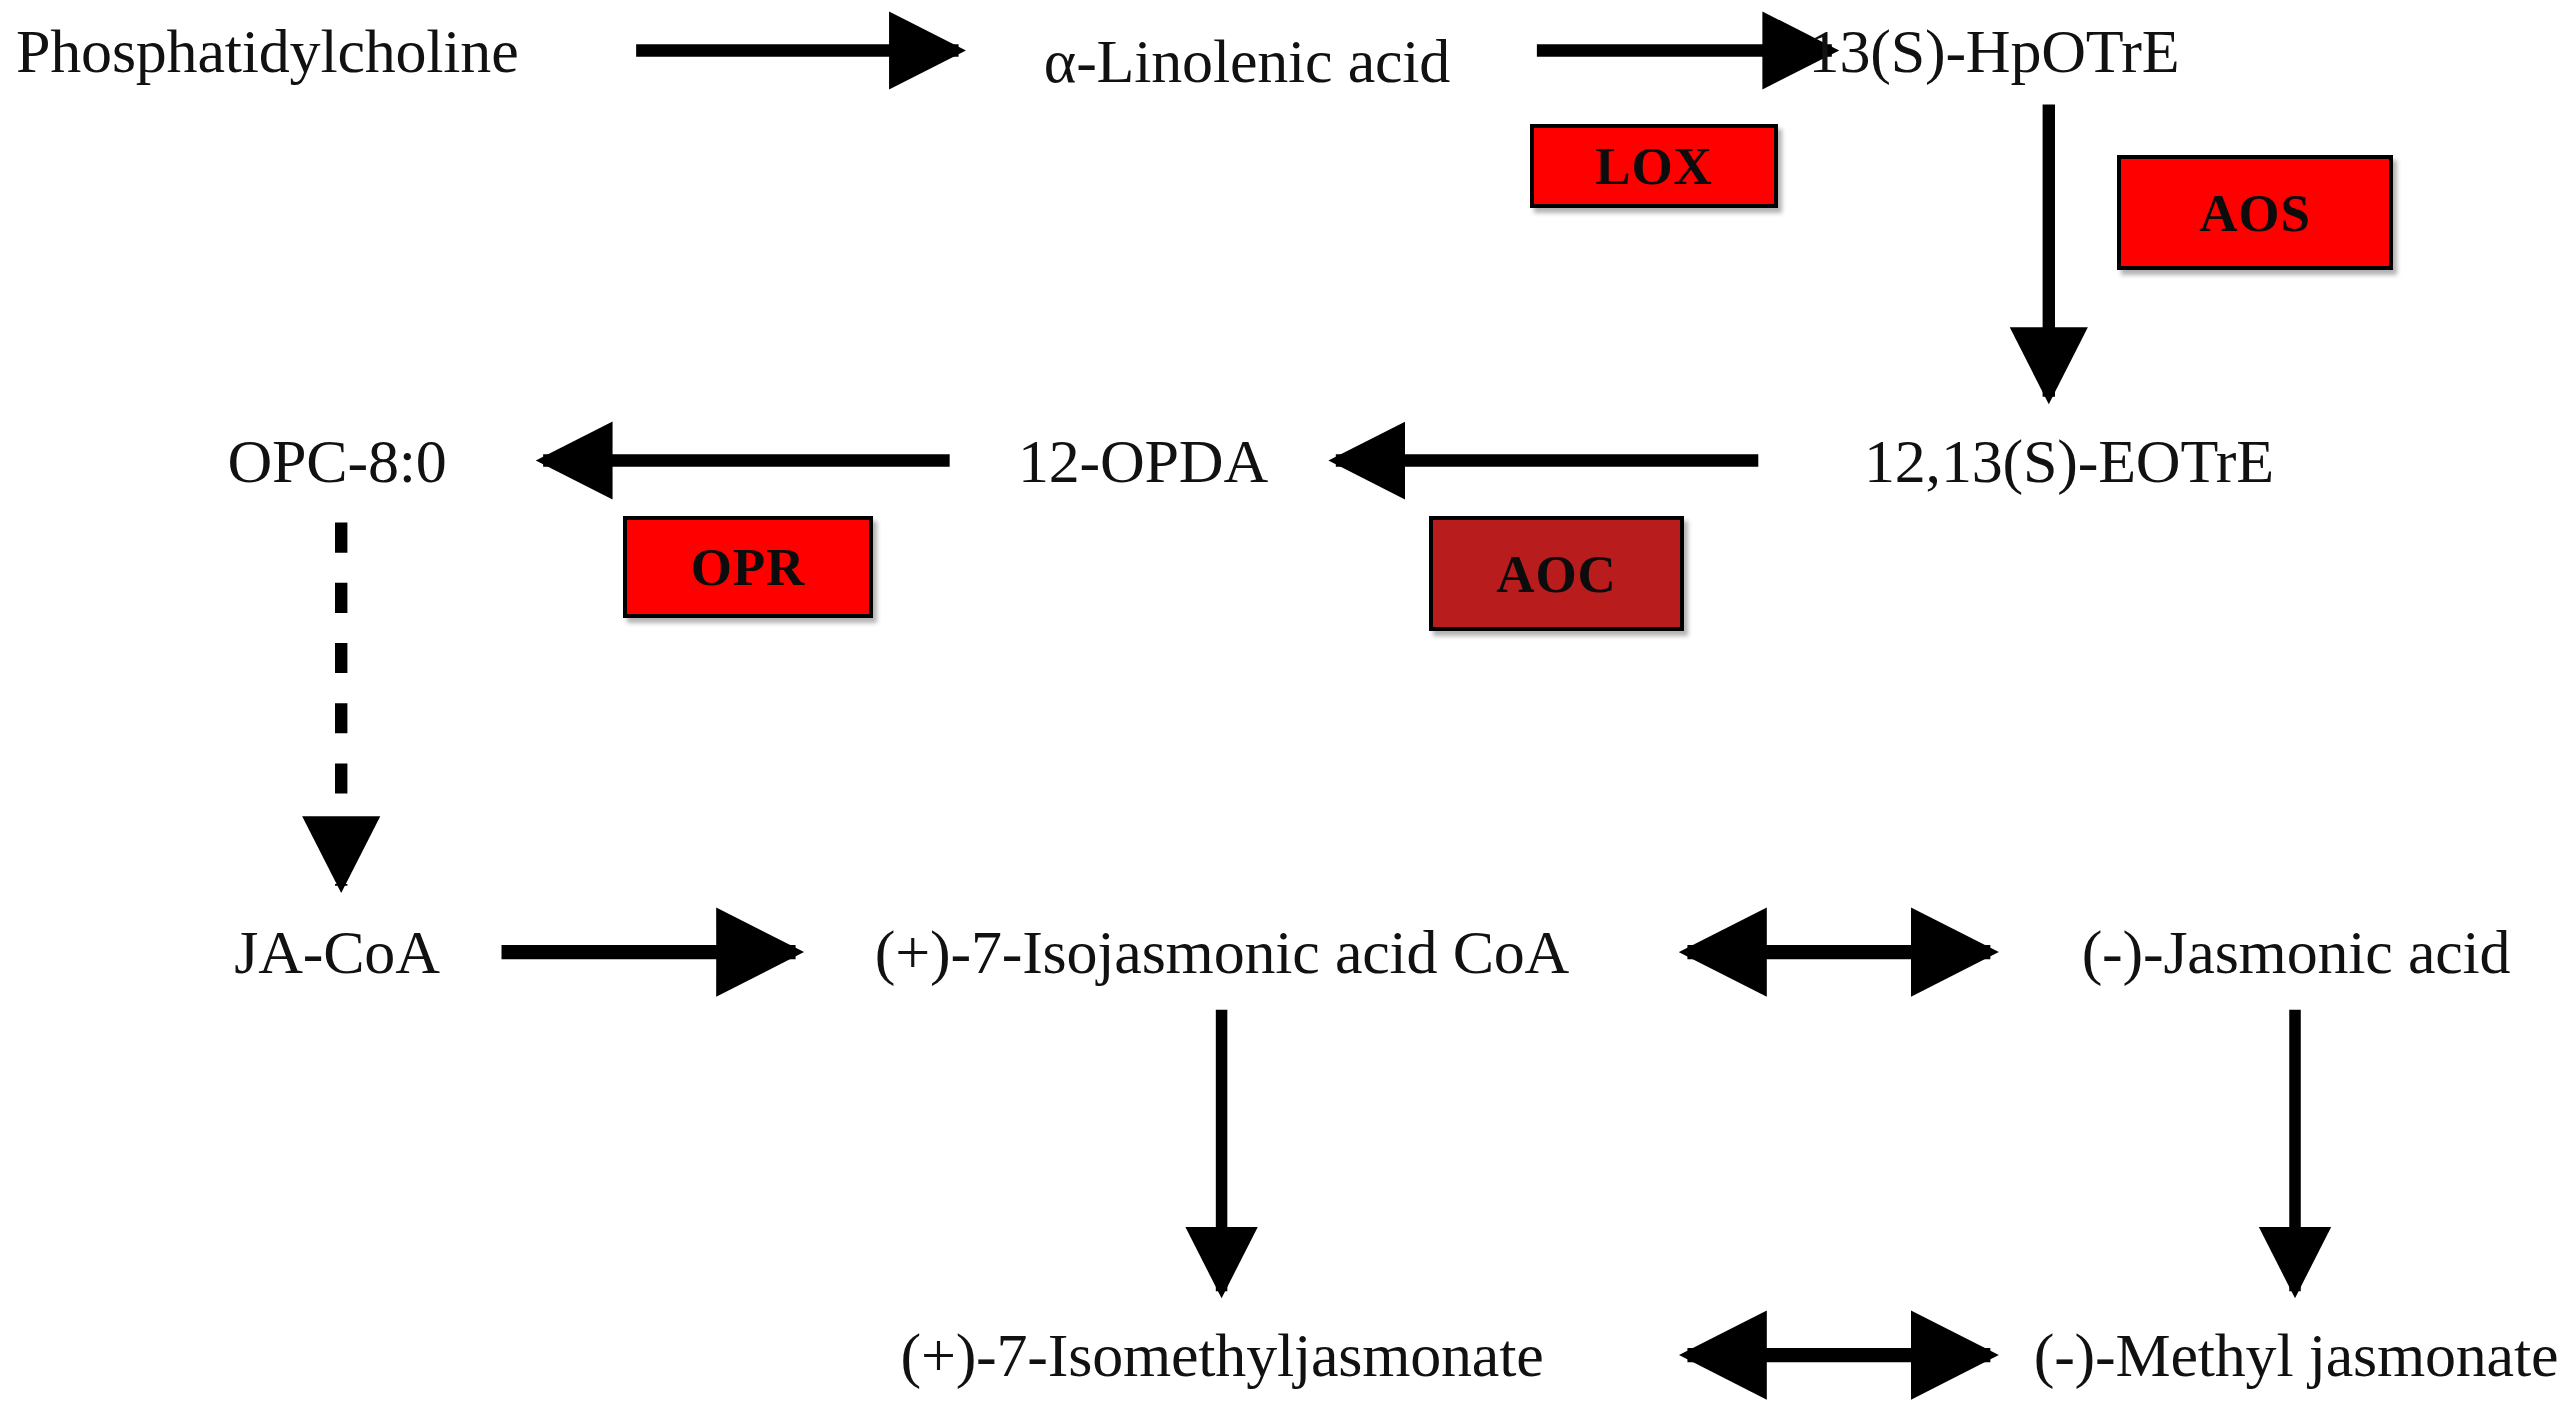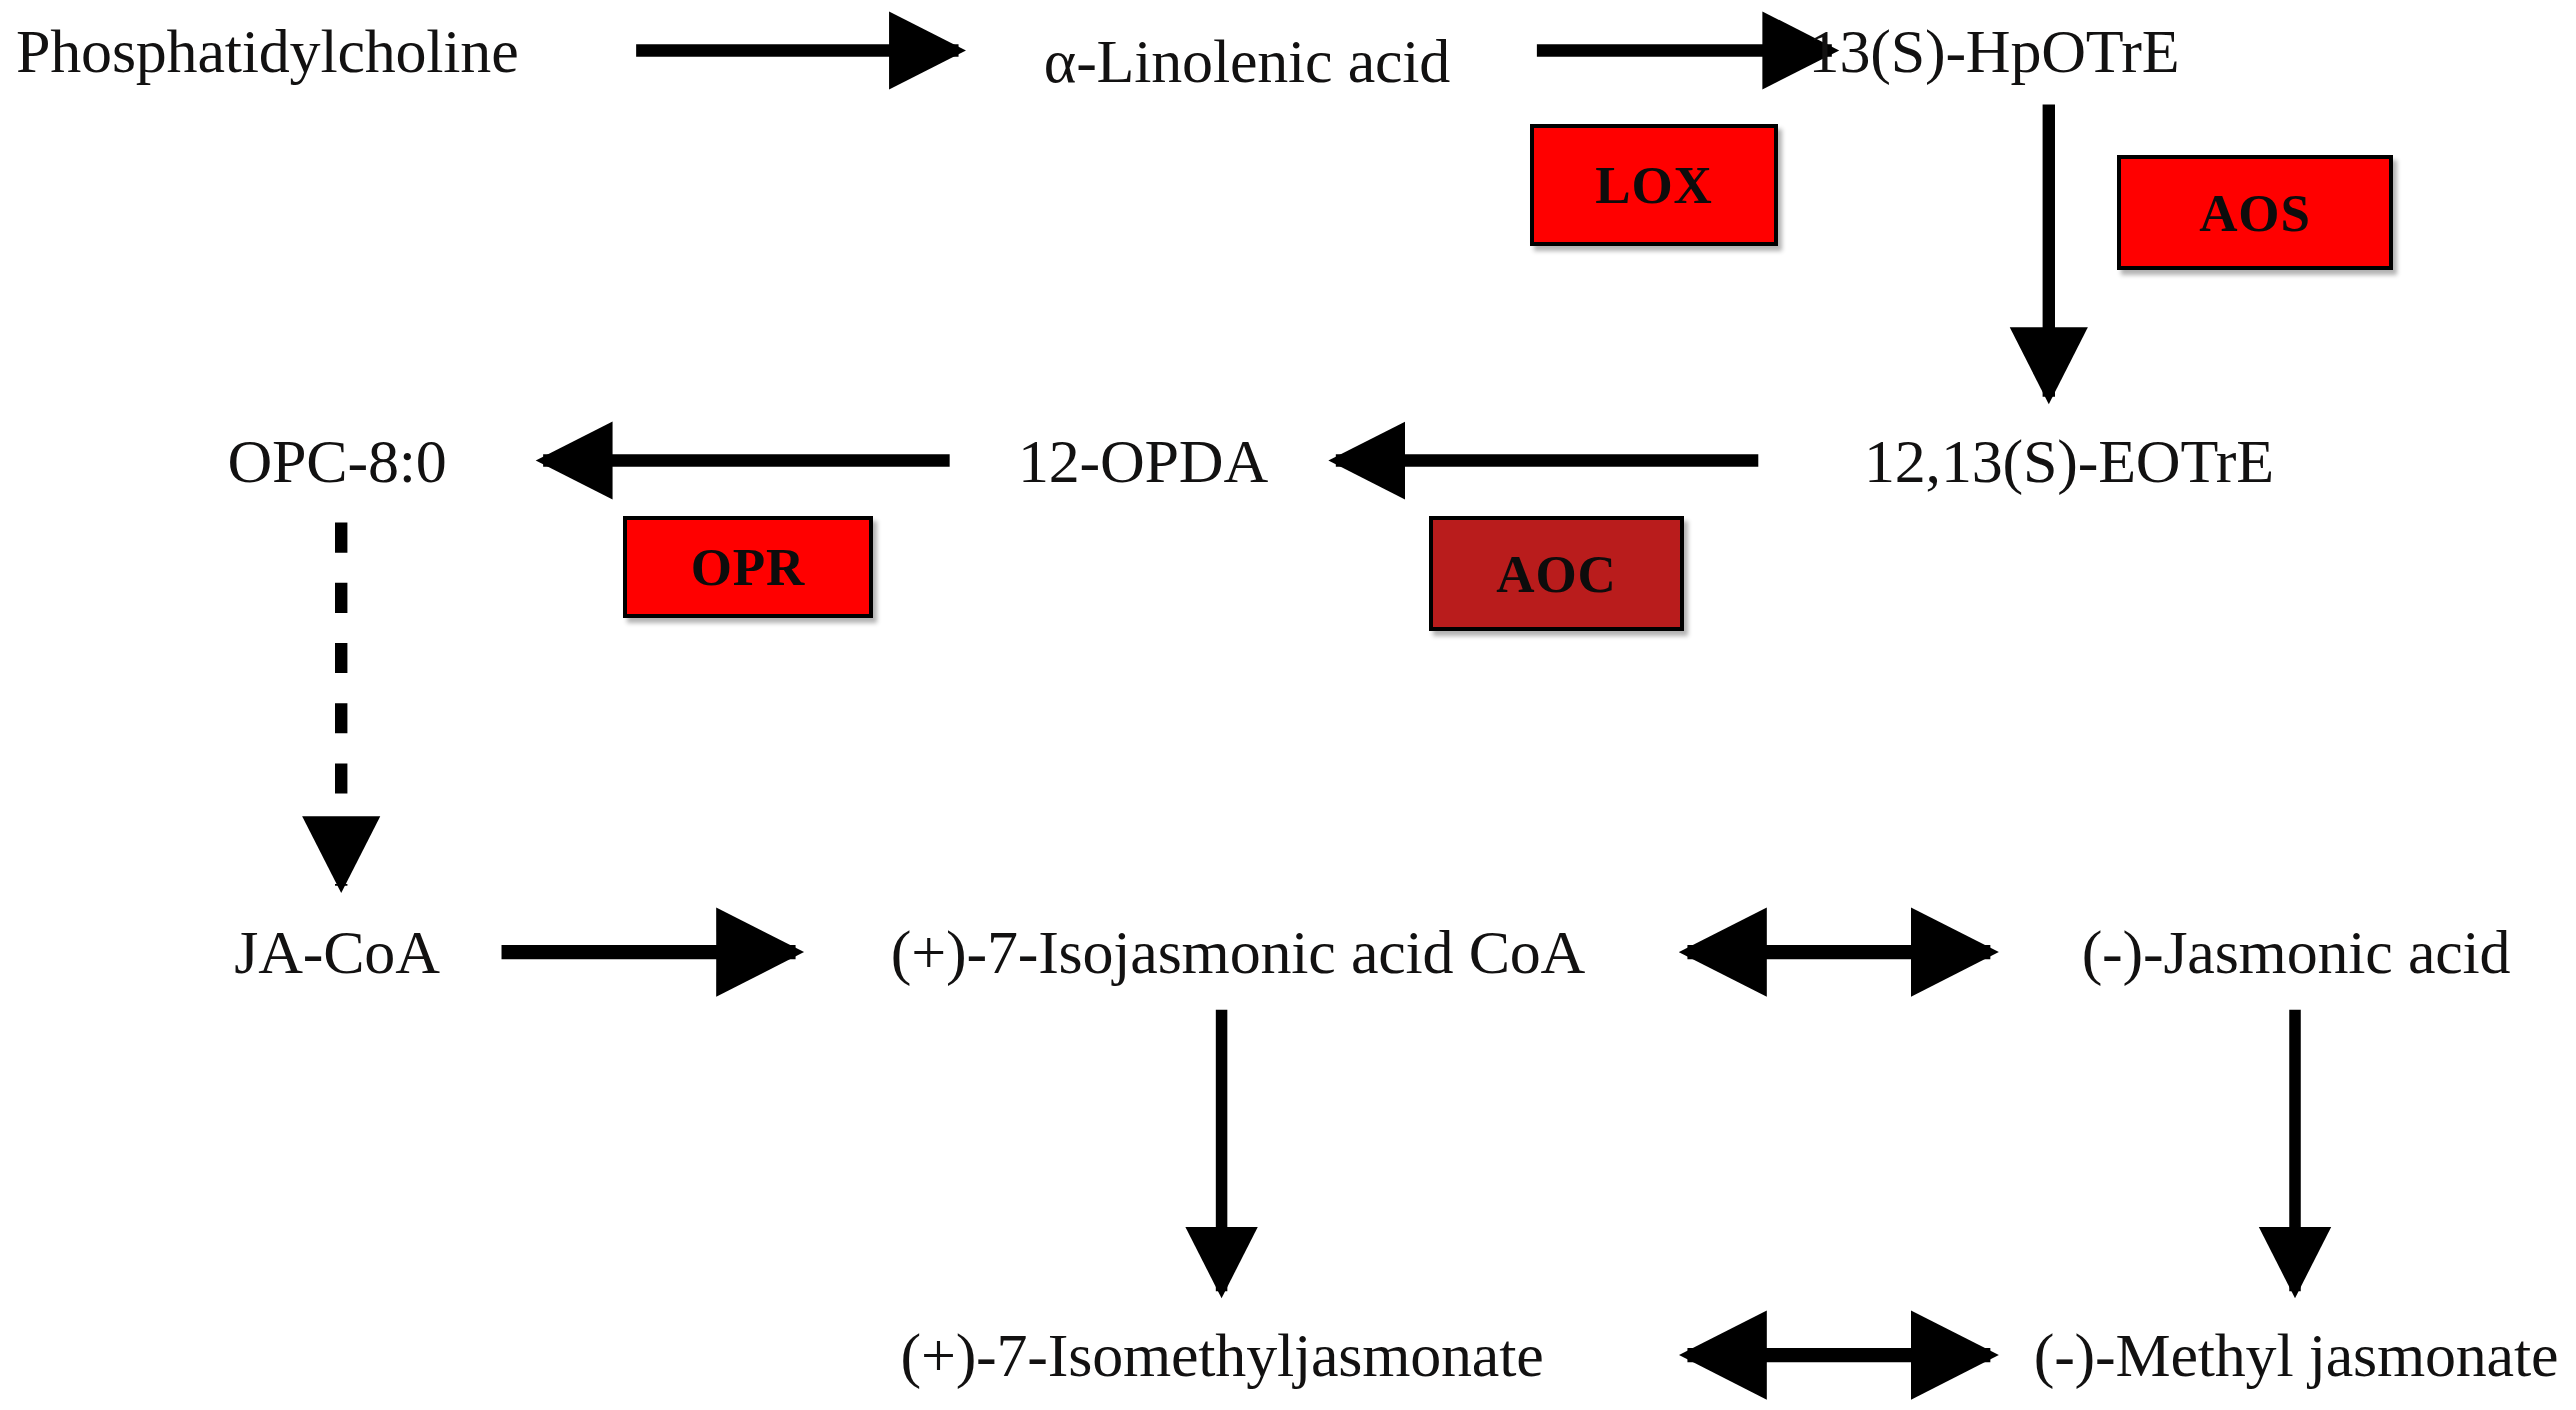--- a/index.html
+++ b/index.html
@@ -100,29 +100,29 @@
   <div class="node center" style="left:1994px; top:19.5px;">13(S)-HpOTrE</div>
 
   <div class="node center" style="left:337px; top:430px;">OPC-8:0</div>
 
   <div class="node center" style="left:1143px; top:430px;">12-OPDA</div>
 
   <div class="node center" style="left:2055px; top:430px;margin-left:14px;">12,13(S)-EOTrE</div>
 
   <div class="node center" style="left:337px; top:921px;">JA-CoA</div>
 
-  <div class="node center" style="left:1222px; top:921px;margin-left:16px;">(+)-7-Isojasmonic acid CoA</div>
+  <div class="node center" style="left:1222px; top:921px;">(+)-7-Isojasmonic acid CoA</div>
 
   <div class="node center" style="left:2296px; top:921px;">(-)-Jasmonic acid</div>
 
   <div class="node center" style="left:1222px; top:1324px;">(+)-7-Isomethyljasmonate</div>
 
   <div class="node center" style="left:2296px; top:1324px;">(-)-Methyl jasmonate</div>
 
-  <div class="enzyme-box filled" style="left:1530px; top:124px; width:248px; height:122px;">
+  <div class="enzyme-box filled" style="left:1530px; top:124px; width:248px; height:84px;">
     <span>LOX</span>
   </div>
 
   <div class="enzyme-box filled" style="left:2117px; top:155px; width:276px; height:115px;">
     <span>AOS</span>
   </div>
 
   <div class="enzyme-box filled" style="left:623px; top:516px; width:250px; height:102px;">
     <span>OPR</span>
   </div>

